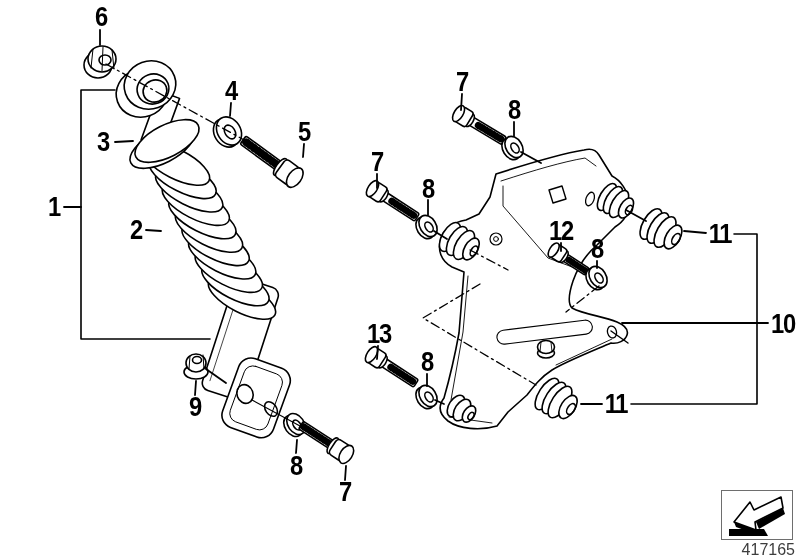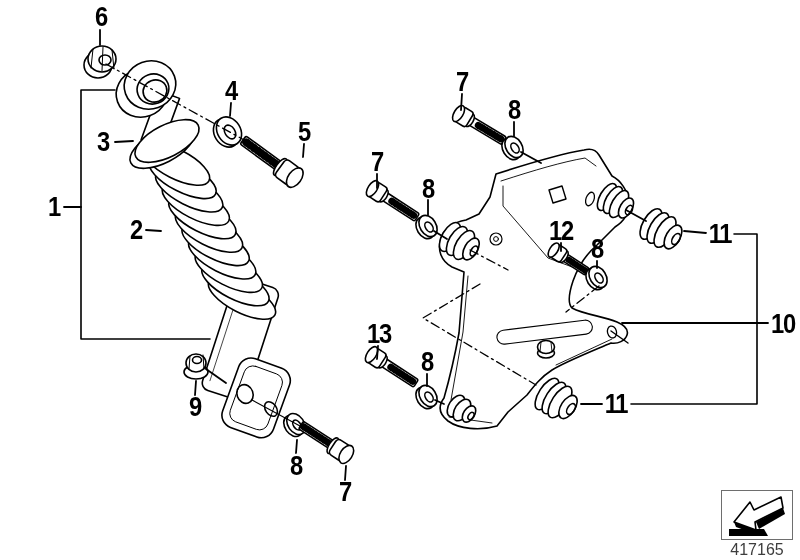--- a/index.html
+++ b/index.html
@@ -2,21 +2,21 @@
 <html><head>
 <meta charset="utf-8">
 <style>
   html,body{margin:0;padding:0;background:#fff;}
   #stage{position:relative;width:800px;height:560px;background:#fff;overflow:hidden;
          font-family:"Liberation Sans",sans-serif;}
   #art{position:absolute;left:0;top:0;}
   .callout{position:absolute;transform:translate(-50%,-50%) scaleX(.88);
            font-family:"Liberation Sans",sans-serif;font-weight:800;font-size:27px;
            letter-spacing:-1.5px;color:#000;line-height:1;cursor:pointer;user-select:none;}
-  .partnum{position:absolute;left:719px;top:541px;width:76px;text-align:center;
+  .partnum{position:absolute;left:719px;top:541px;width:76px;text-align:right;
            font-size:16px;color:#3d3d3d;}
   .logobox{position:absolute;left:721px;top:490px;width:72px;height:50px;
            border:1.6px solid #6e6e6e;background:#fff;box-sizing:border-box;}
 </style>
 </head>
 <body>
 
 <div id="stage">
 
 <svg id="art" width="800" height="560" viewBox="0 0 800 560" fill="#fff" stroke="#000" stroke-width="1.6" stroke-linejoin="round" stroke-linecap="round">

